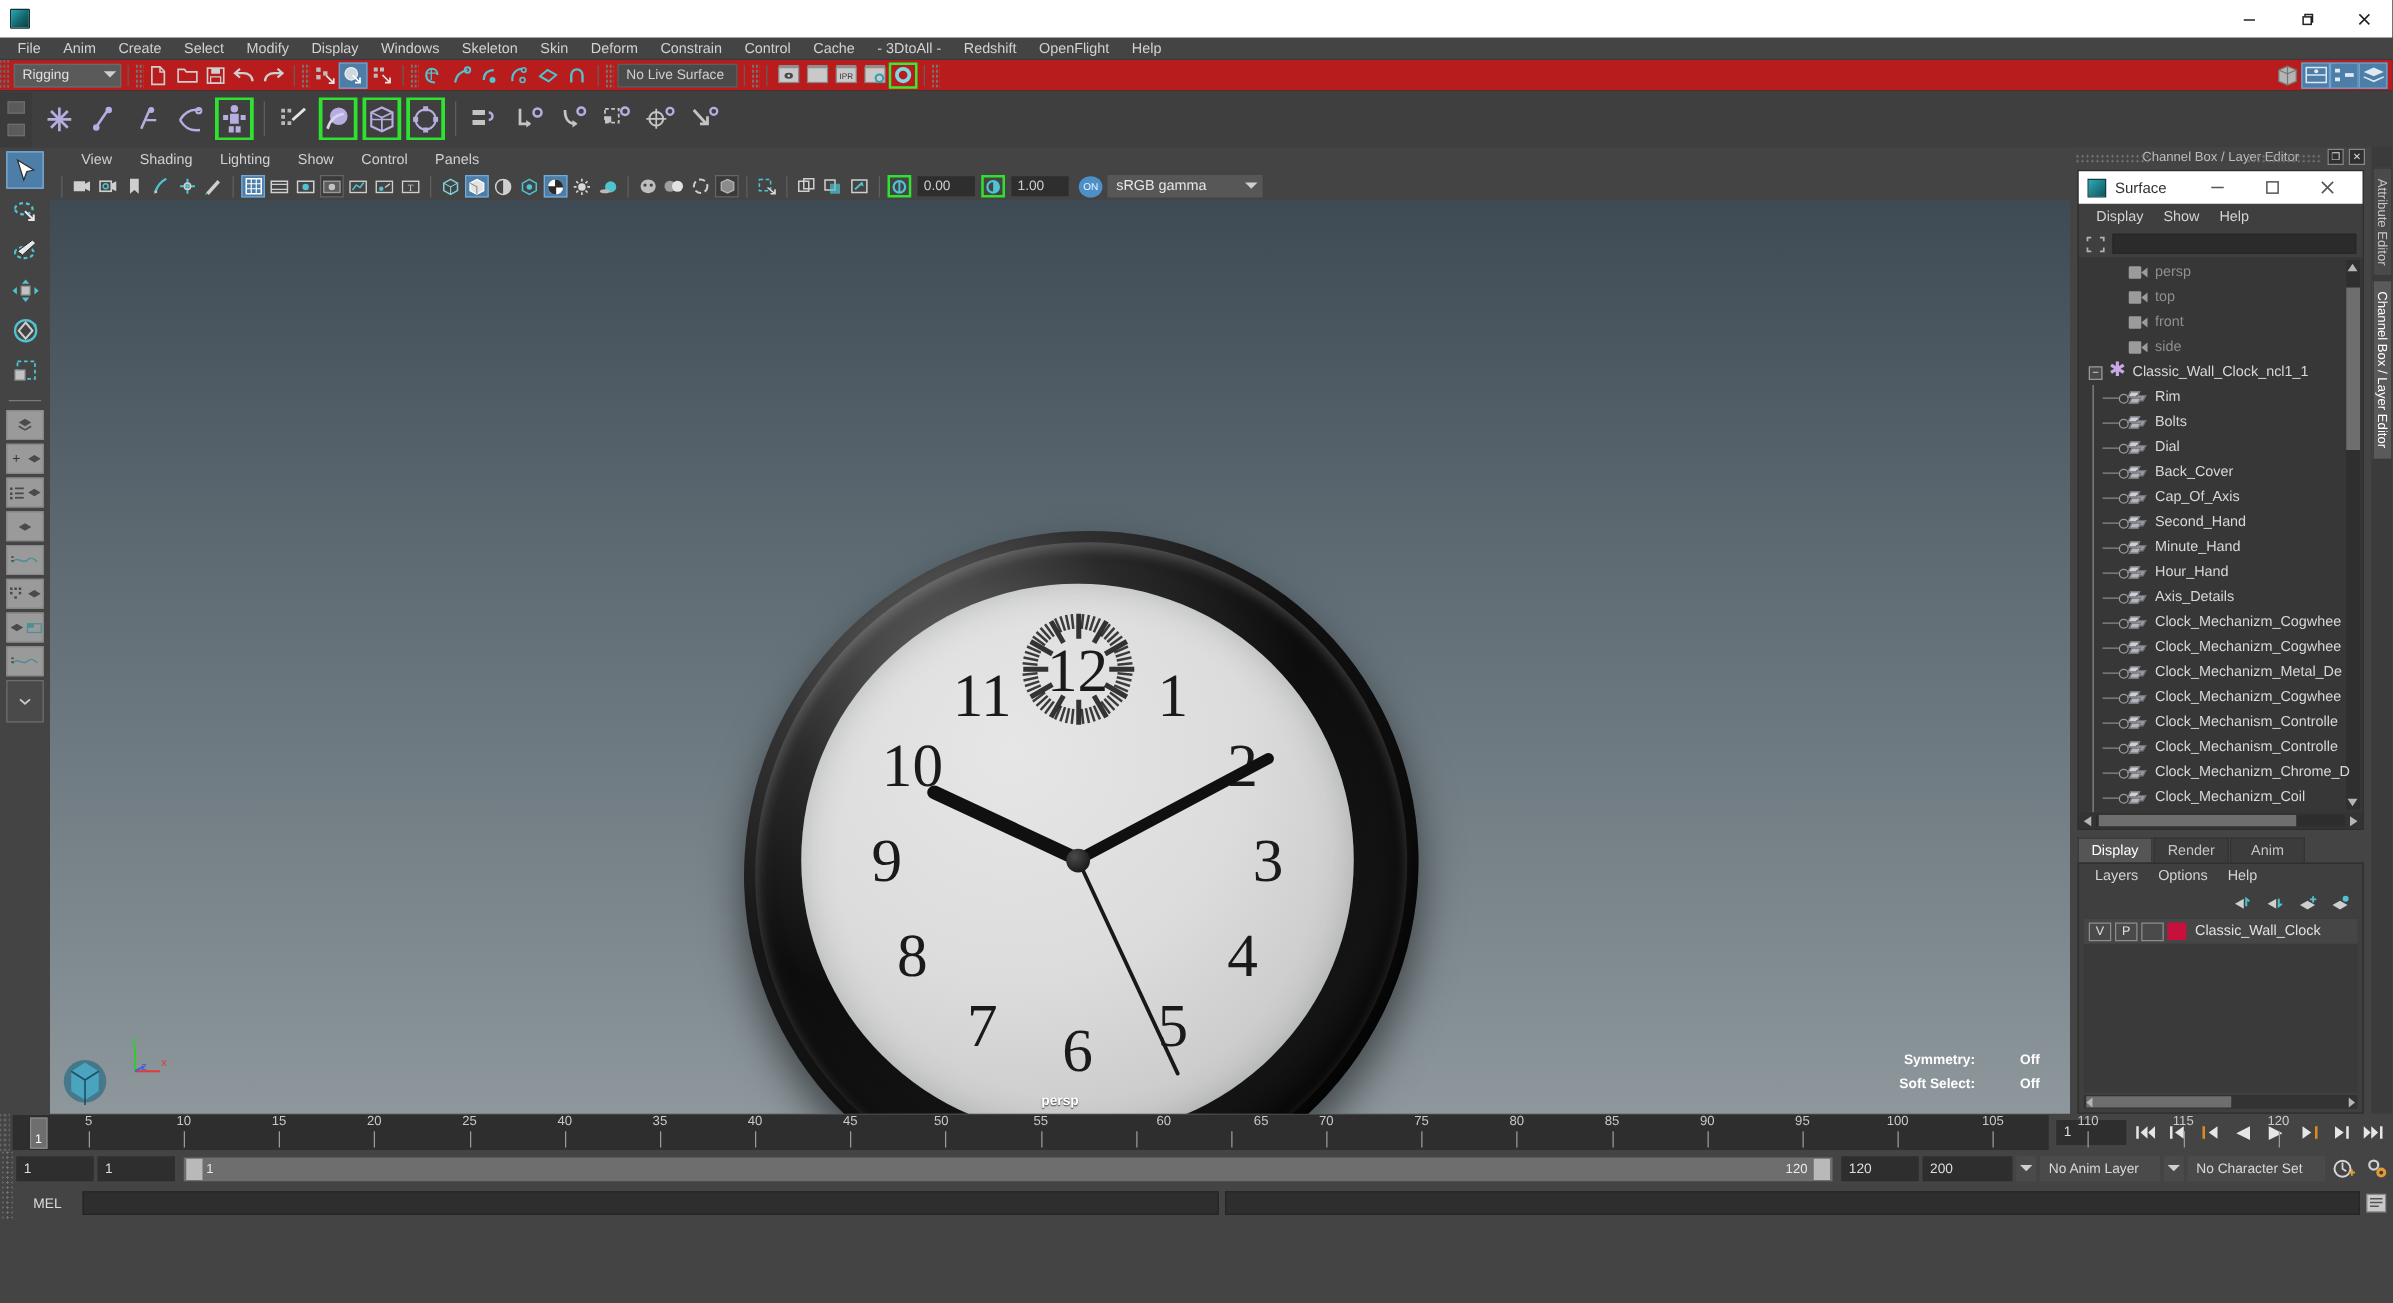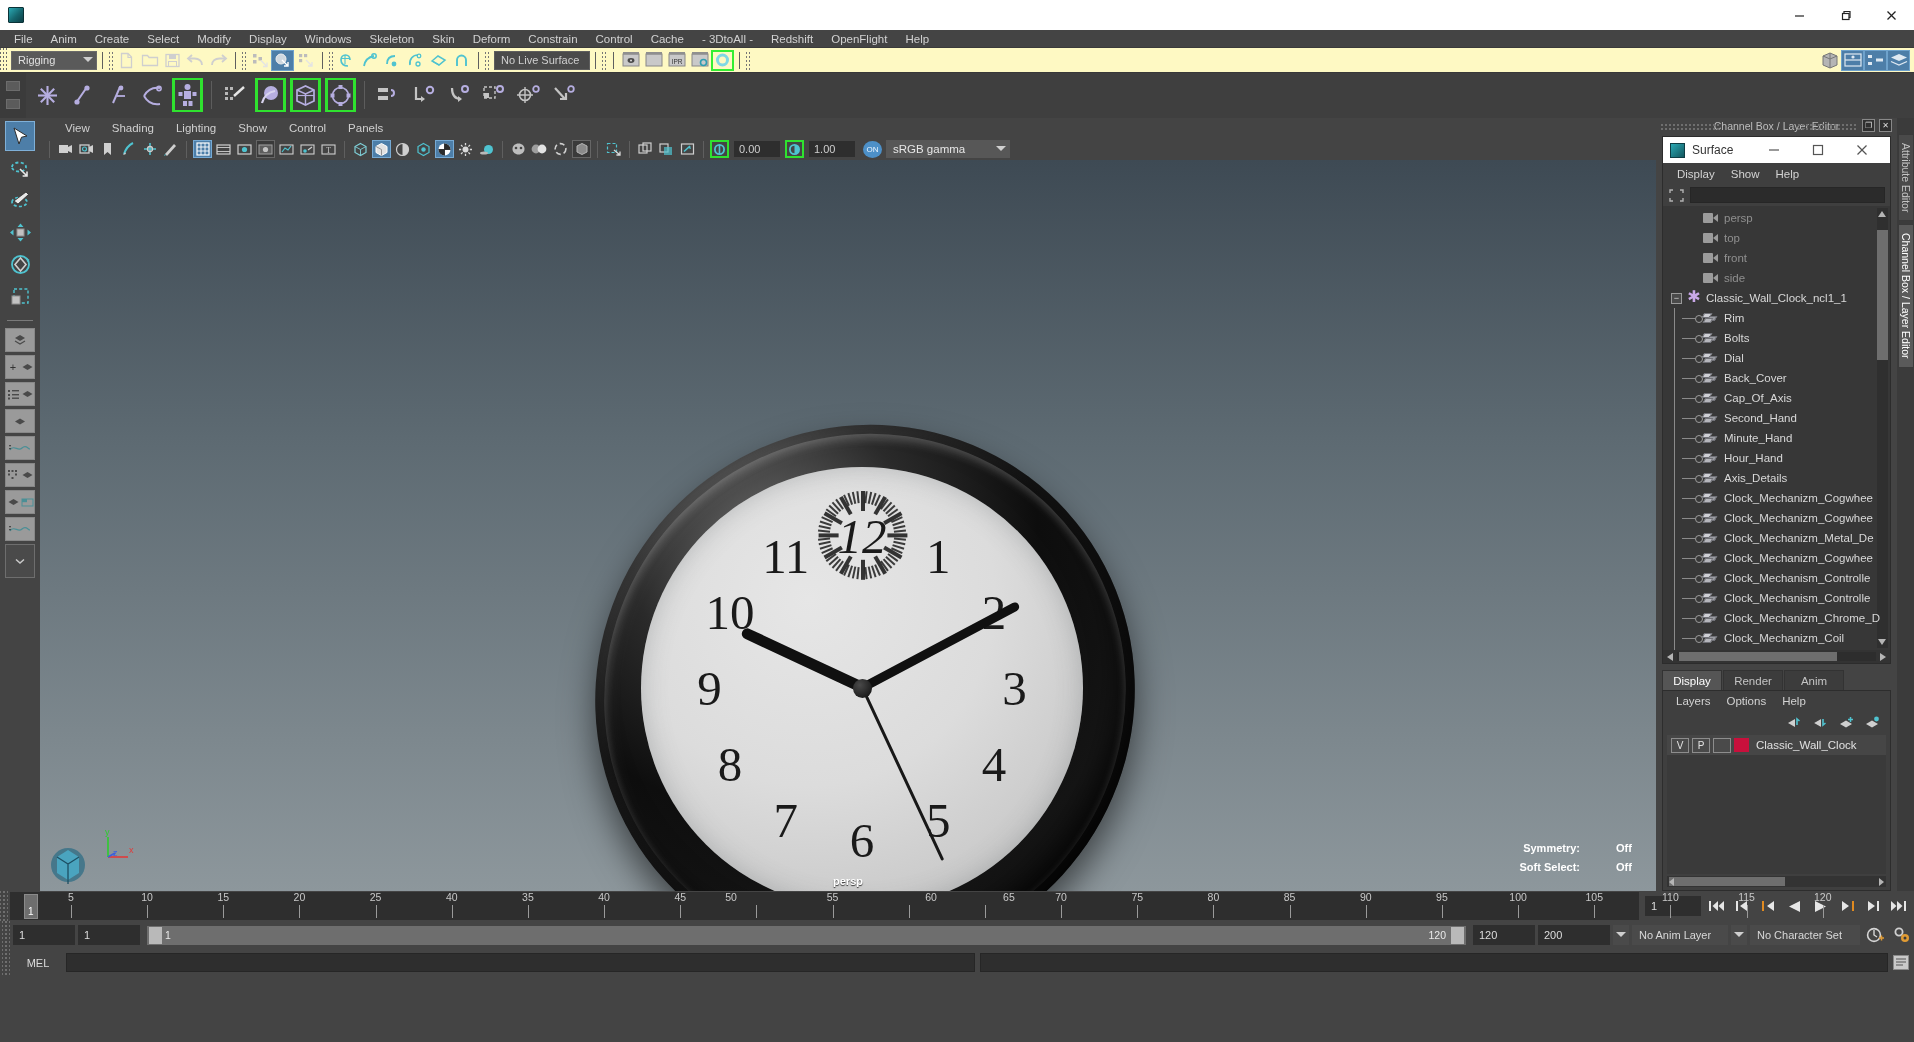--- a/index.html
+++ b/index.html
@@ -16,21 +16,21 @@
   .win-btn { width:46px; height:30px; display:flex; align-items:center;
     justify-content:center; color:#222; font-size:14px; }
 
   
   .menubar { height:18px; background:#444444; display:flex; align-items:center;
     padding-left:5px; border-bottom:1px solid #3a3a3a; }
   .menubar .mi { color:#d2d2d2; font-size:11.5px; padding:0 9px; line-height:18px;
     white-space:nowrap; }
 
   
-  .statusbar { height:25px; background:#fef9c3; display:flex; align-items:center;
+  .statusbar { height:25px; background:#b91c1c; display:flex; align-items:center;
     border-bottom:1px solid #383838; position:relative; }
   .grip { width:8px; height:100%;
     background-image:radial-gradient(#6a6a6a 1px, transparent 1px);
     background-size:3px 4px; background-position:2px 3px; flex:0 0 auto; }
   .modesel { width:86px; height:19px; background:#5a5a5a; border:1px solid #6a6a6a;
     color:#e0e0e0; font-size:11px; display:flex; align-items:center;
     padding-left:6px; margin-left:3px; position:relative; }
   .modesel .arw { position:absolute; right:3px; top:5px; border-left:5px solid transparent;
     border-right:5px solid transparent; border-top:5px solid #cfcfcf; }
   .sep { width:1px; height:17px; background:#5f5f5f; margin:0 5px; flex:0 0 auto; }
@@ -1071,21 +1071,21 @@
               <div class="tick" style="transform: rotate(312deg);"></div>
               <div class="tick" style="transform: rotate(318deg);"></div>
               <div class="tick" style="transform: rotate(324deg);"></div>
               <div class="tick major" style="transform: rotate(330deg);"></div>
               <div class="tick" style="transform: rotate(336deg);"></div>
               <div class="tick" style="transform: rotate(342deg);"></div>
               <div class="tick" style="transform: rotate(348deg);"></div>
               <div class="tick" style="transform: rotate(354deg);"></div>
             </div>
           <div class="nums" id="nums">
-              <div class="num" style="left: 50%; top: 15.5%; font-style: italic;">12</div>
+              <div class="num" style="left: 50%; top: 15.5%;">12</div>
               <div class="num" style="left: 67.25%; top: 20.1221%;">1</div>
               <div class="num" style="left: 79.8779%; top: 32.75%;">2</div>
               <div class="num" style="left: 84.5%; top: 50%;">3</div>
               <div class="num" style="left: 79.8779%; top: 67.25%;">4</div>
               <div class="num" style="left: 67.25%; top: 79.8779%;">5</div>
               <div class="num" style="left: 50%; top: 84.5%;">6</div>
               <div class="num" style="left: 32.75%; top: 79.8779%;">7</div>
               <div class="num" style="left: 20.1221%; top: 67.25%;">8</div>
               <div class="num" style="left: 15.5%; top: 50%;">9</div>
               <div class="num" style="left: 20.1221%; top: 32.75%;">10</div>
@@ -1492,21 +1492,21 @@
       <div class="ts-lab" style="left: 365.6px;">25</div>
       <div class="ts-tick" style="left: 441.767px;"></div>
       <div class="ts-lab" style="left: 441.767px;">40</div>
       <div class="ts-tick" style="left: 517.933px;"></div>
       <div class="ts-lab" style="left: 517.933px;">35</div>
       <div class="ts-tick" style="left: 594.1px;"></div>
       <div class="ts-lab" style="left: 594.1px;">40</div>
       <div class="ts-tick" style="left: 670.267px;"></div>
       <div class="ts-lab" style="left: 670.267px;">45</div>
       <div class="ts-tick" style="left: 746.433px;"></div>
-      <div class="ts-lab" style="left: 721px;">50</div>
+      <div class="ts-lab" style="left: 743px;">50</div>
       <div class="ts-tick" style="left: 822.6px;"></div>
       <div class="ts-lab" style="left: 822.6px;">55</div>
       <div class="ts-tick" style="left: 898.767px;"></div>
       <div class="ts-lab" style="left: 921px;">60</div>
       <div class="ts-tick" style="left: 974.933px;"></div>
       <div class="ts-lab" style="left: 974.933px; padding-left: 48px;">65</div>
       <div class="ts-tick" style="left: 1051.1px;"></div>
       <div class="ts-lab" style="left: 1051.1px;">70</div>
       <div class="ts-tick" style="left: 1127.27px;"></div>
       <div class="ts-lab" style="left: 1127.27px;">75</div>

